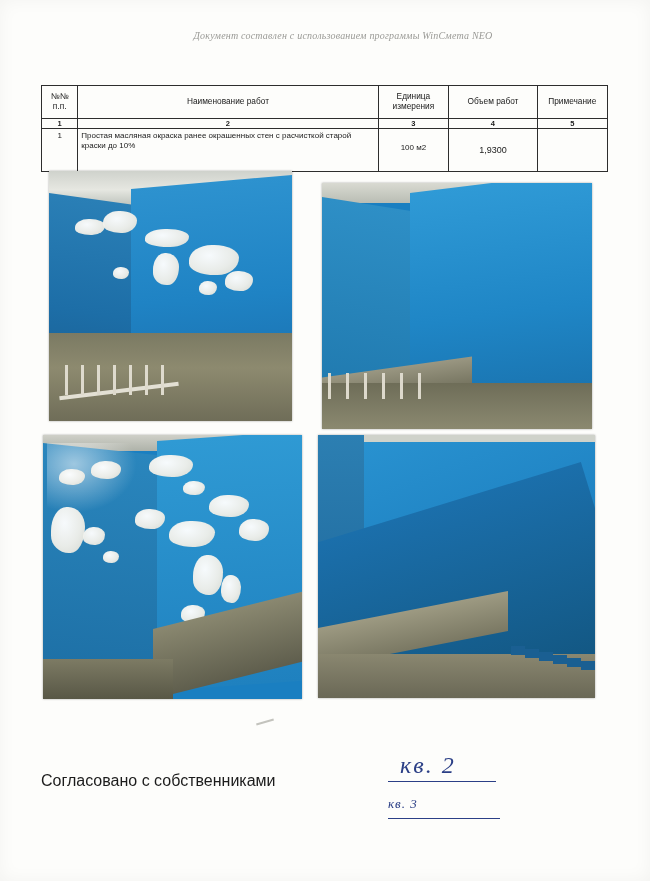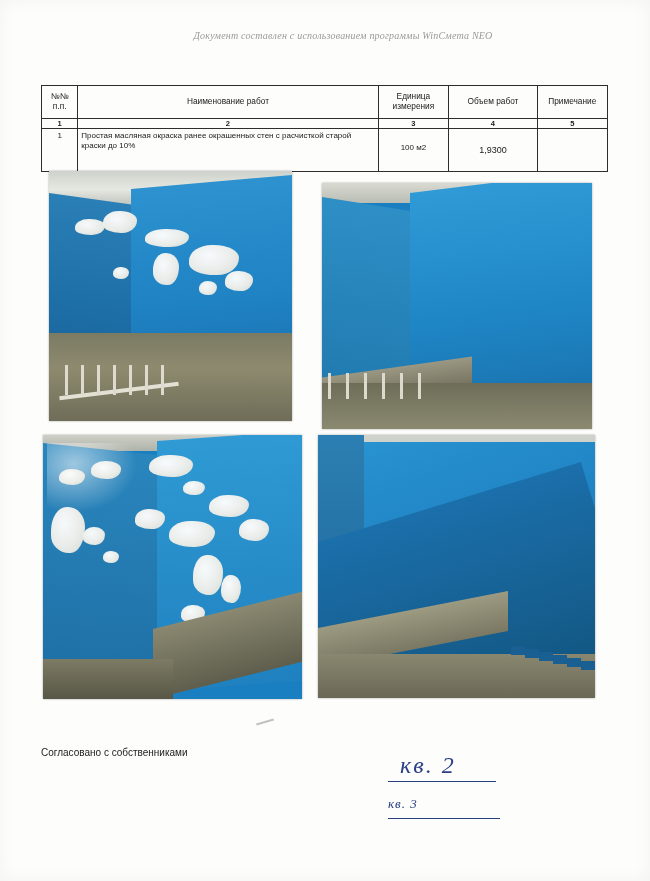--- a/index.html
+++ b/index.html
@@ -261,22 +261,22 @@
   }
   .p4-top {
     position: absolute; left: 0; top: 0; width: 100%; height: 7px;
     background: #cfd2ca;
   }
 
   
   .approved {
     position: absolute;
     left: 41px;
-    top: 747px;
-    font-size: 10px;
+    top: 772px;
+    font-size: 16px;
     color: #1c1c1c;
   }
   .sign-line-1 {
     position: absolute; left: 388px; top: 781px; width: 108px; height: 1px;
     background: #2b3f86;
   }
   .sign-line-2 {
     position: absolute; left: 388px; top: 818px; width: 112px; height: 1px;
     background: #2b3f86;
   }

